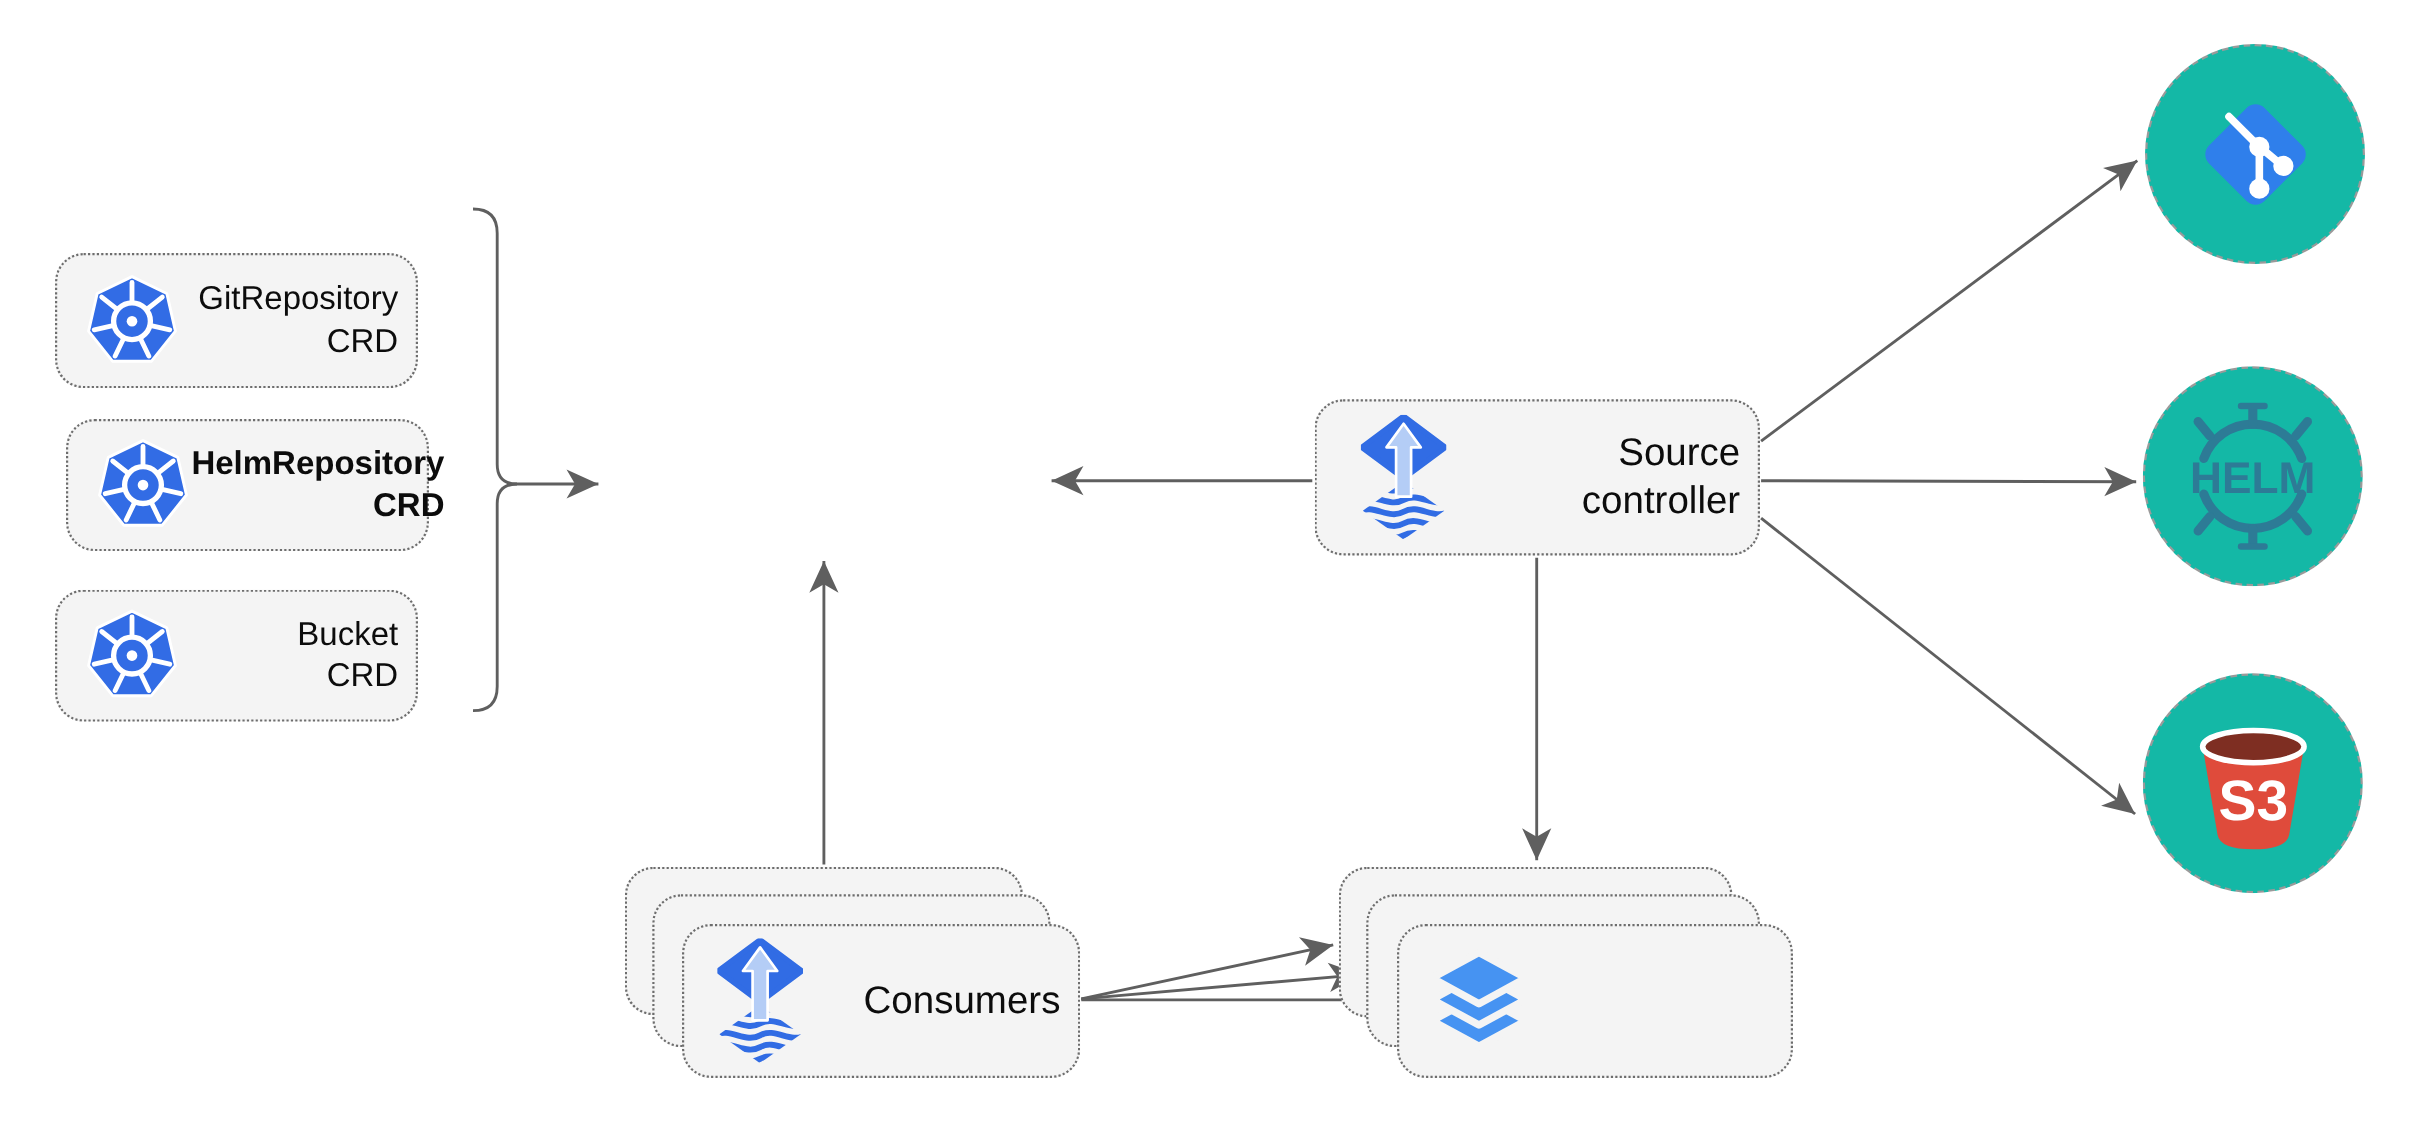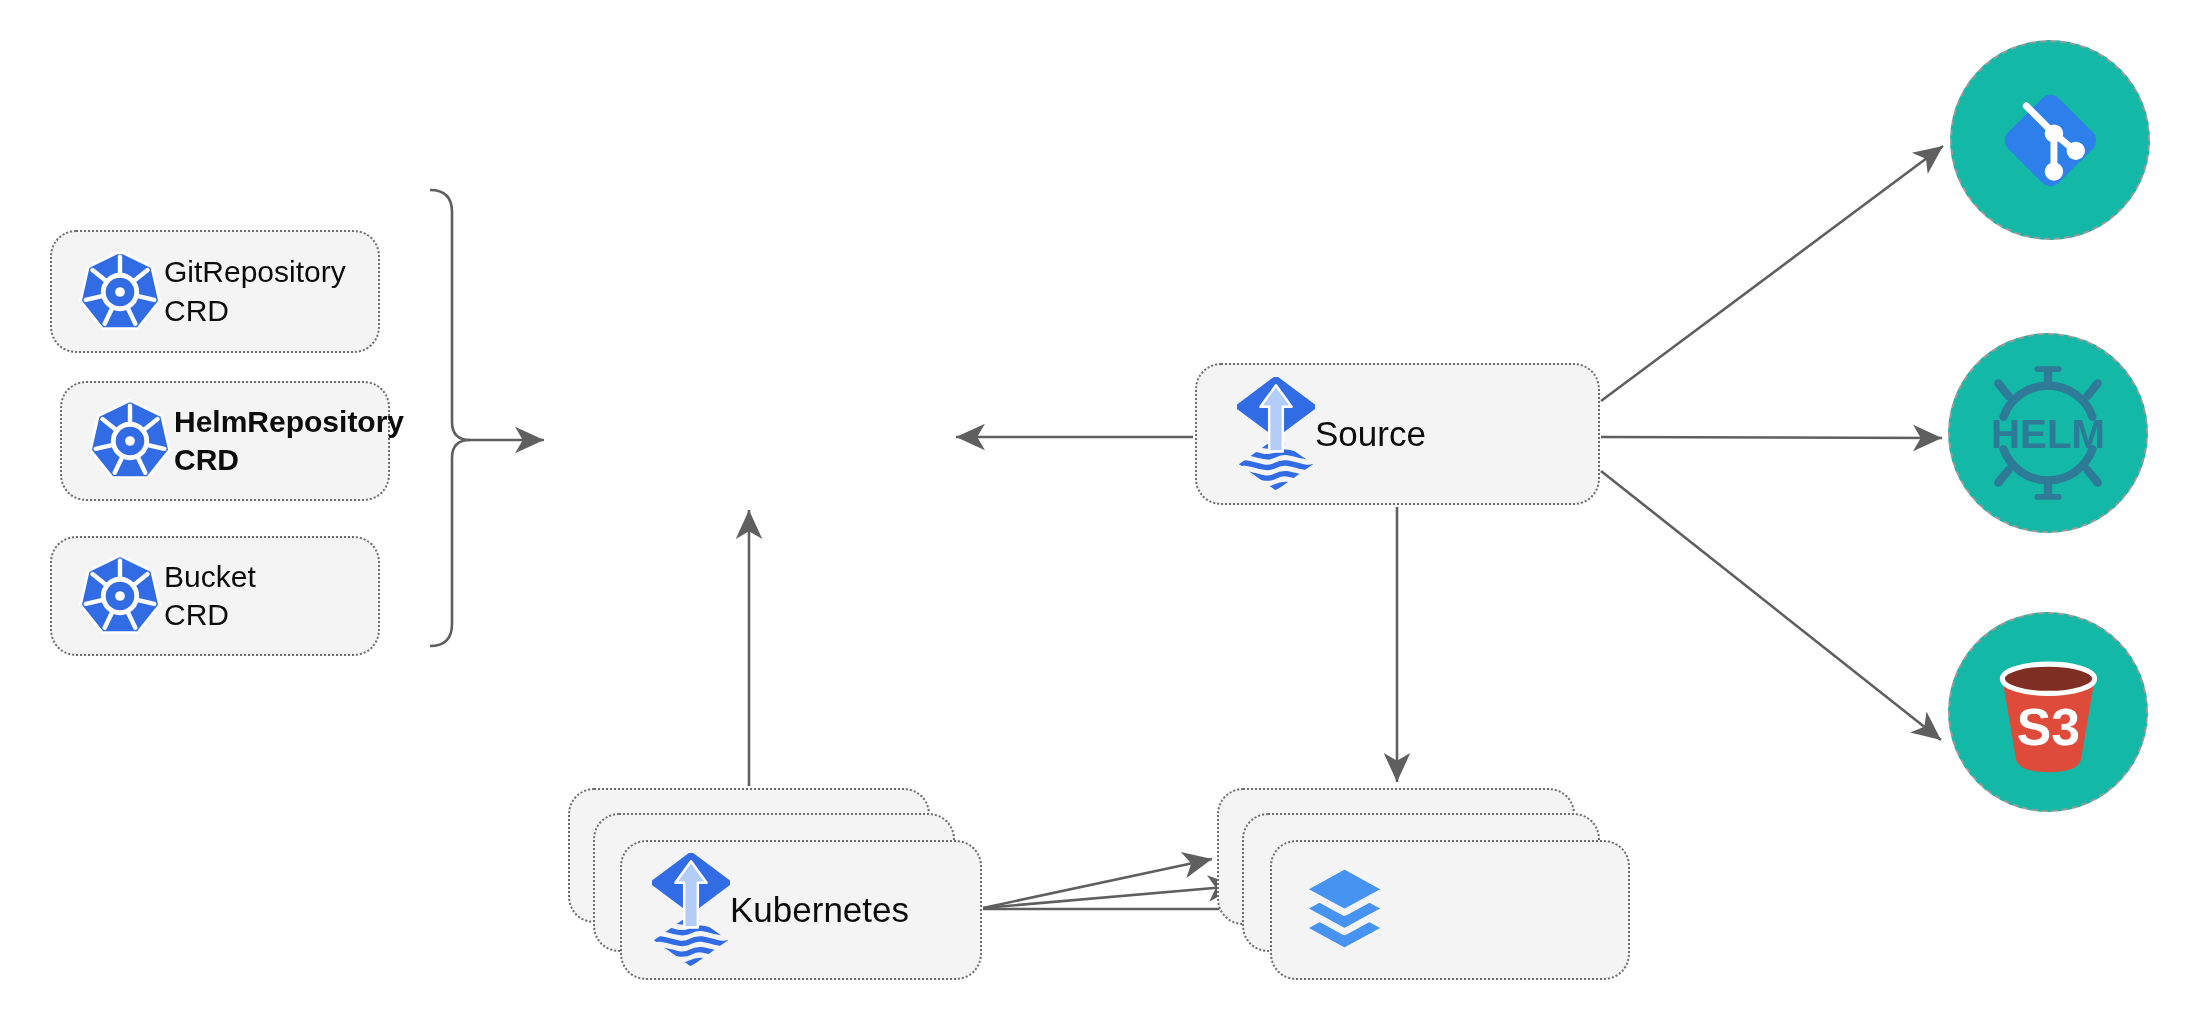--- a/index.html
+++ b/index.html
@@ -7,21 +7,21 @@
     position:relative; width:2196px; height:1030px; background:#ffffff;
     font-family:"Liberation Sans", sans-serif; overflow:hidden;
   }
   .edges-layer { position:absolute; left:0; top:0; width:2196px; height:1030px; z-index:0; }
   .node {
     position:absolute; box-sizing:border-box; z-index:2;
     background:#F4F4F4; border:2.5px dotted #6d6d6d; border-radius:26px;
     display:flex; align-items:center; padding:0 16px 0 24px;
   }
   .node .lbl {
-    flex:1; text-align:left; color:#0c0c0c; font-size:35px; line-height:1.22;
+    flex:1; text-align:right; color:#0c0c0c; font-size:35px; line-height:1.22;
     white-space:nowrap;
   }
   .crd .lbl { font-size:30px; line-height:1.27; }
   .stack-back  { z-index:1; }
   .stack-mid   { z-index:2; }
   .stack-front { z-index:3; }
   .circle {
     position:absolute; z-index:2; box-sizing:border-box;
     width:200px; height:200px; border-radius:50%;
     background:#14b8a6; border:2.5px dashed #9a9a9a;
@@ -138,30 +138,31 @@
     </div>
   </div>
 
 
   <div class="node" style="left:1195px; top:363px; width:405px; height:142px; padding-left:40px;">
     <svg class="icon" width="78" height="114">
         <use href="#sym-flux"></use>
       </svg>
     <div class="lbl">
       <div>Source</div>
+      <div>controller</div>
     </div>
   </div>
 
   <div class="node stack-back" style="left:568px; top:788px; width:362px; height:135px;"></div>
   <div class="node stack-mid" style="left:593px; top:813px; width:362px; height:139px;"></div>
   <div class="node stack-front" style="left:620px; top:840px; width:362px; height:140px; padding-left:30px;">
     <svg class="icon" width="78" height="114">
         <use href="#sym-flux"></use>
       </svg>
-    <div class="lbl">Kubernetes</div>
+    <div class="lbl">Consumers</div>
   </div>
 
   <div class="node stack-back" style="left:1217px; top:788px; width:358px; height:137px;"></div>
   <div class="node stack-mid" style="left:1242px; top:813px; width:358px; height:139px;"></div>
   <div class="node stack-front" style="left:1270px; top:840px; width:360px; height:140px; padding-left:24px;">
     <svg class="icon" width="97" height="97">
         <use href="#sym-layers"></use>
       </svg>
   </div>
 

